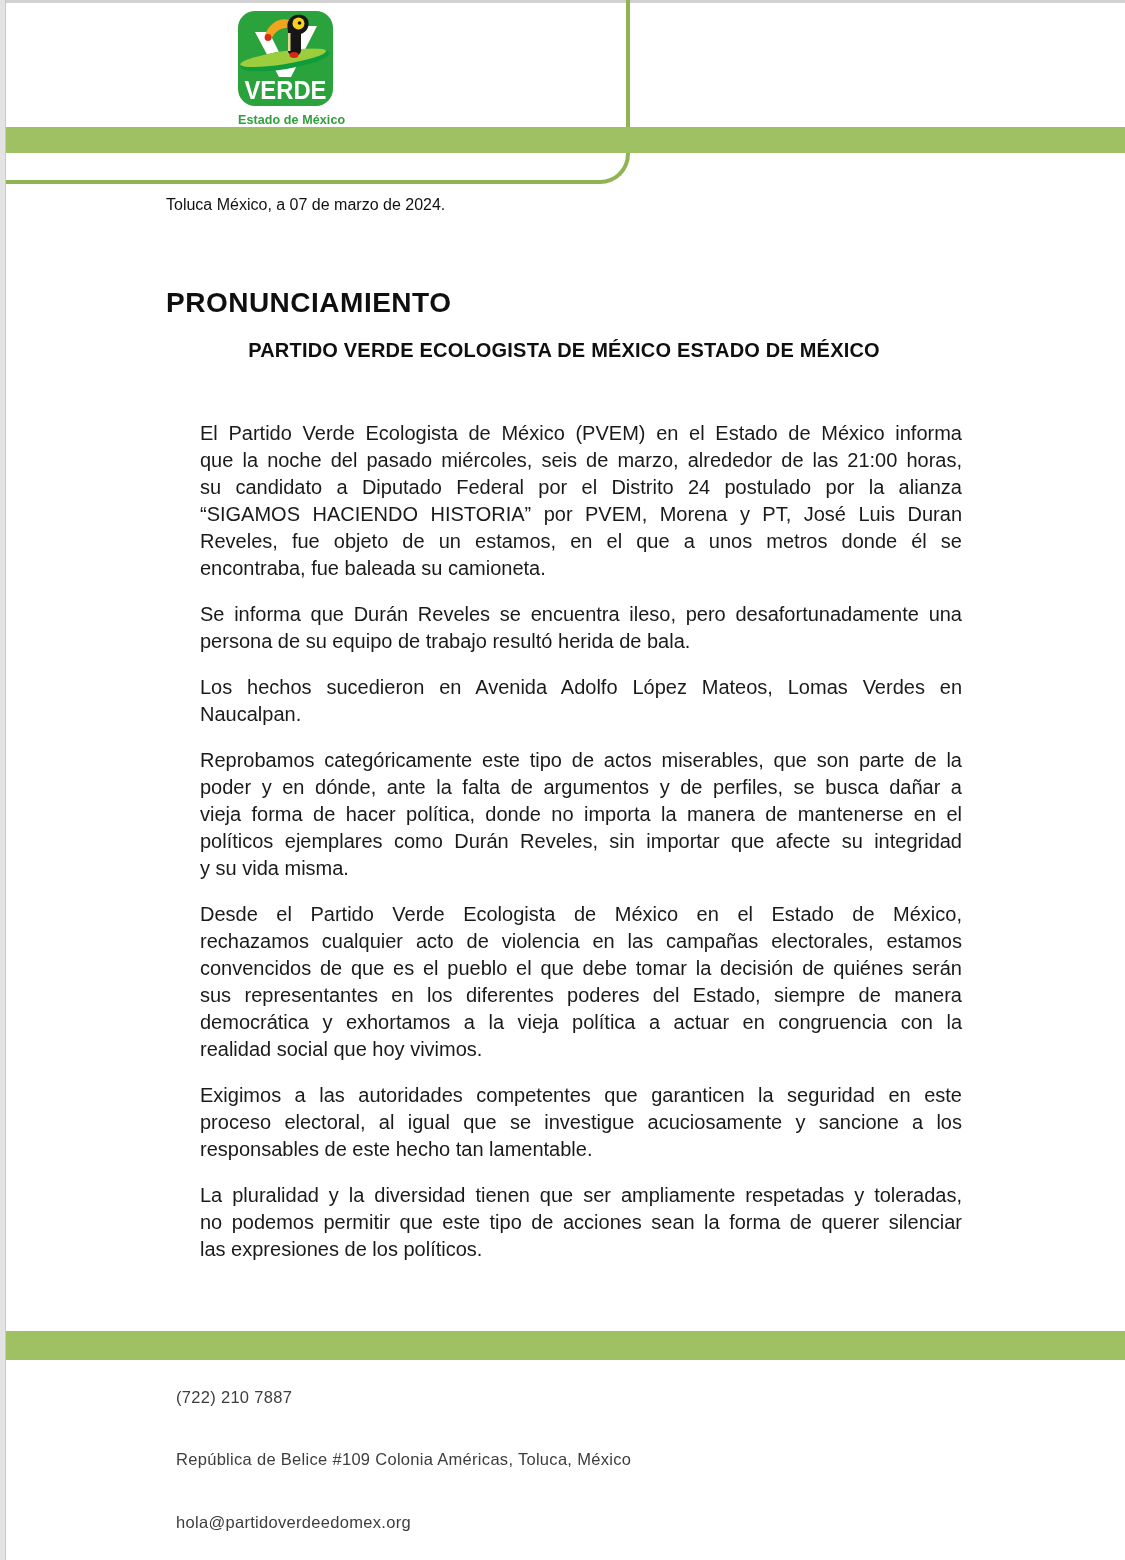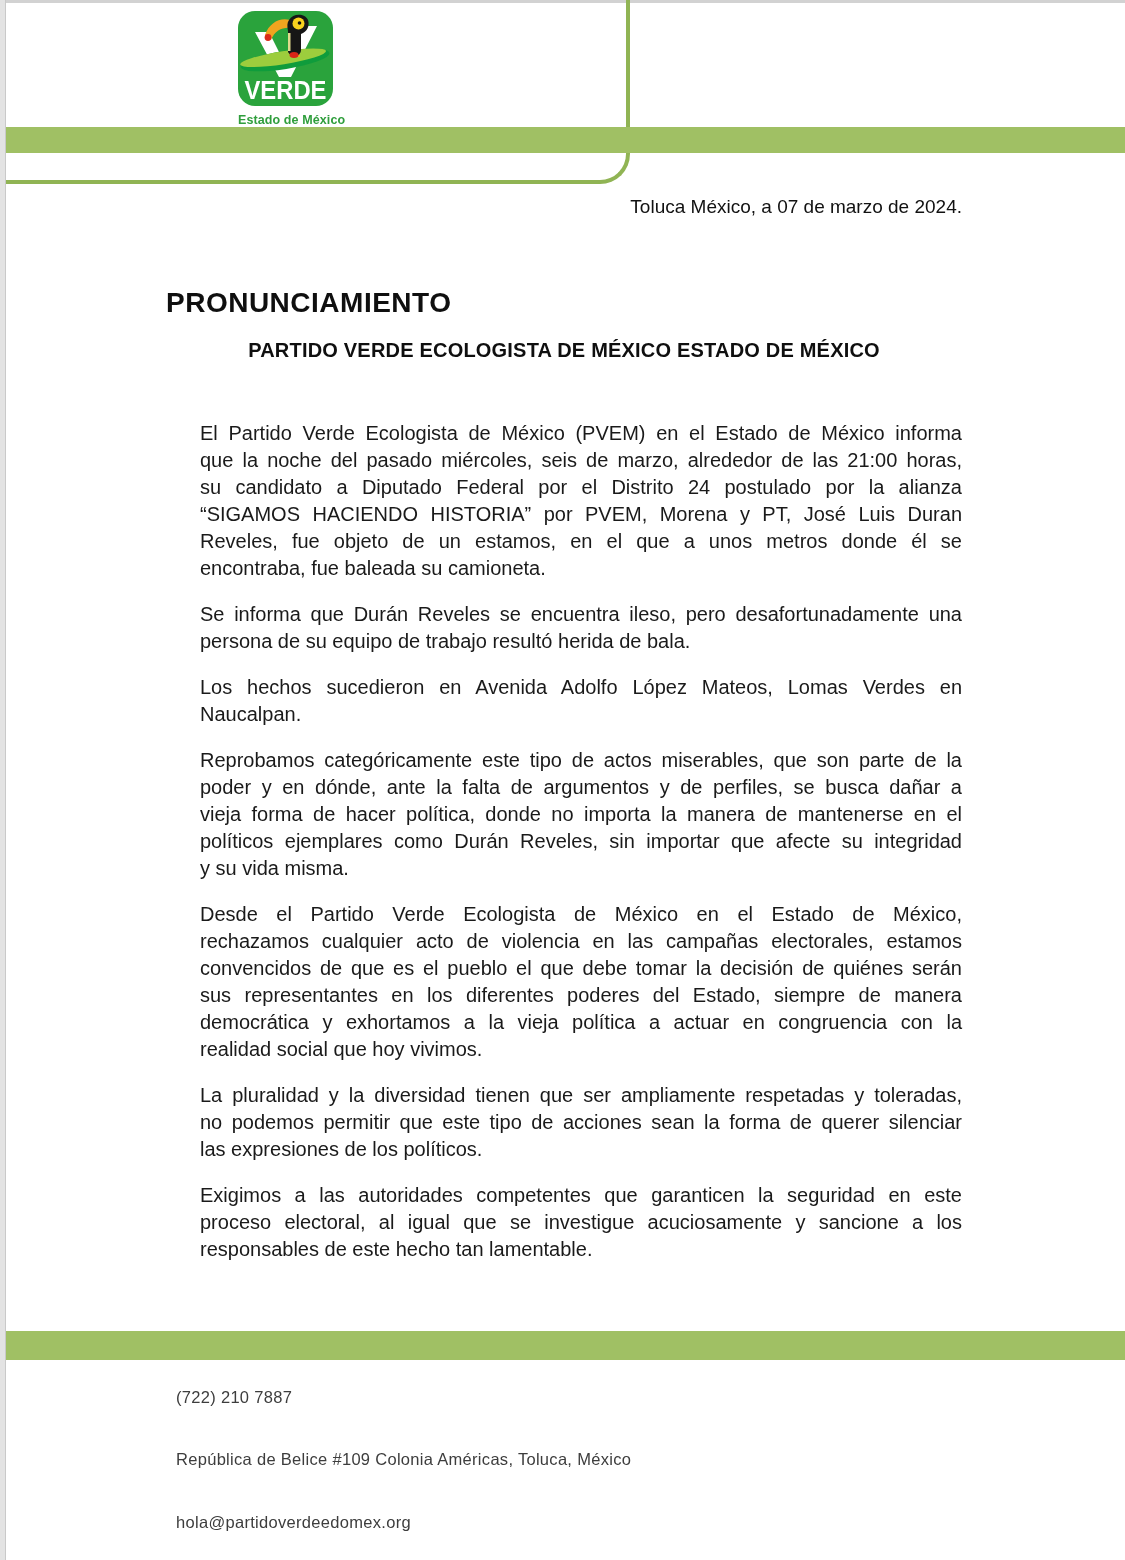--- a/index.html
+++ b/index.html
@@ -44,22 +44,22 @@
   
   .logo-wrap { position: absolute; left: 238px; top: 11px; width: 79px; text-align: center; }
   .logo-caption {
     margin-top: 3px;
     font-size: 12.5px; font-weight: bold; letter-spacing: 0.1px;
     color: var(--caption-green); white-space: nowrap;
   }
   
   .content-col { position: absolute; left: 166px; width: 796px; }
   .date-line {
-    top: 196px; text-align: right;
-    font-size: 19px; color: #111111;
+    top: 196px; text-align: left;
+    font-size: 16px; color: #111111;
   }
   .doc-title {
     top: 287px; margin: 0; text-align: left;
     font-size: 28px; font-weight: bold; letter-spacing: 0.5px; color: #0f0f0f;
   }
   .doc-subtitle {
     top: 339px; margin: 0; text-align: center;
     font-size: 20px; font-weight: bold; letter-spacing: 0.2px; color: #0f0f0f;
   }
   .document-body {
@@ -155,28 +155,28 @@
       </p>
       <p>
         <span class="line">Desde el Partido Verde Ecologista de México en el Estado de México,</span>
         <span class="line">rechazamos cualquier acto de violencia en las campañas electorales, estamos</span>
         <span class="line">convencidos de que es el pueblo el que debe tomar la decisión de quiénes serán</span>
         <span class="line">sus representantes en los diferentes poderes del Estado, siempre de manera</span>
         <span class="line">democrática y exhortamos a la vieja política a actuar en congruencia con la</span>
         <span class="line last">realidad social que hoy vivimos.</span>
       </p>
       <p>
+        <span class="line">Exigimos a las autoridades competentes que garanticen la seguridad en este</span>
+        <span class="line">proceso electoral, al igual que se investigue acuciosamente y sancione a los</span>
+        <span class="line last">responsables de este hecho tan lamentable.</span>
+      </p>
+      <p>
         <span class="line">La pluralidad y la diversidad tienen que ser ampliamente respetadas y toleradas,</span>
         <span class="line">no podemos permitir que este tipo de acciones sean la forma de querer silenciar</span>
         <span class="line last">las expresiones de los políticos.</span>
-      </p>
-      <p>
-        <span class="line">Exigimos a las autoridades competentes que garanticen la seguridad en este</span>
-        <span class="line">proceso electoral, al igual que se investigue acuciosamente y sancione a los</span>
-        <span class="line last">responsables de este hecho tan lamentable.</span>
       </p>
     </div>
 
   <div class="band band-bottom"></div>
   <div class="footer-line footer-phone">(722) 210 7887</div>
   <div class="footer-line footer-address">República de Belice #109 Colonia Américas, Toluca, México</div>
   <div class="footer-line footer-email">hola@partidoverdeedomex.org</div>
 
 </div>
 

